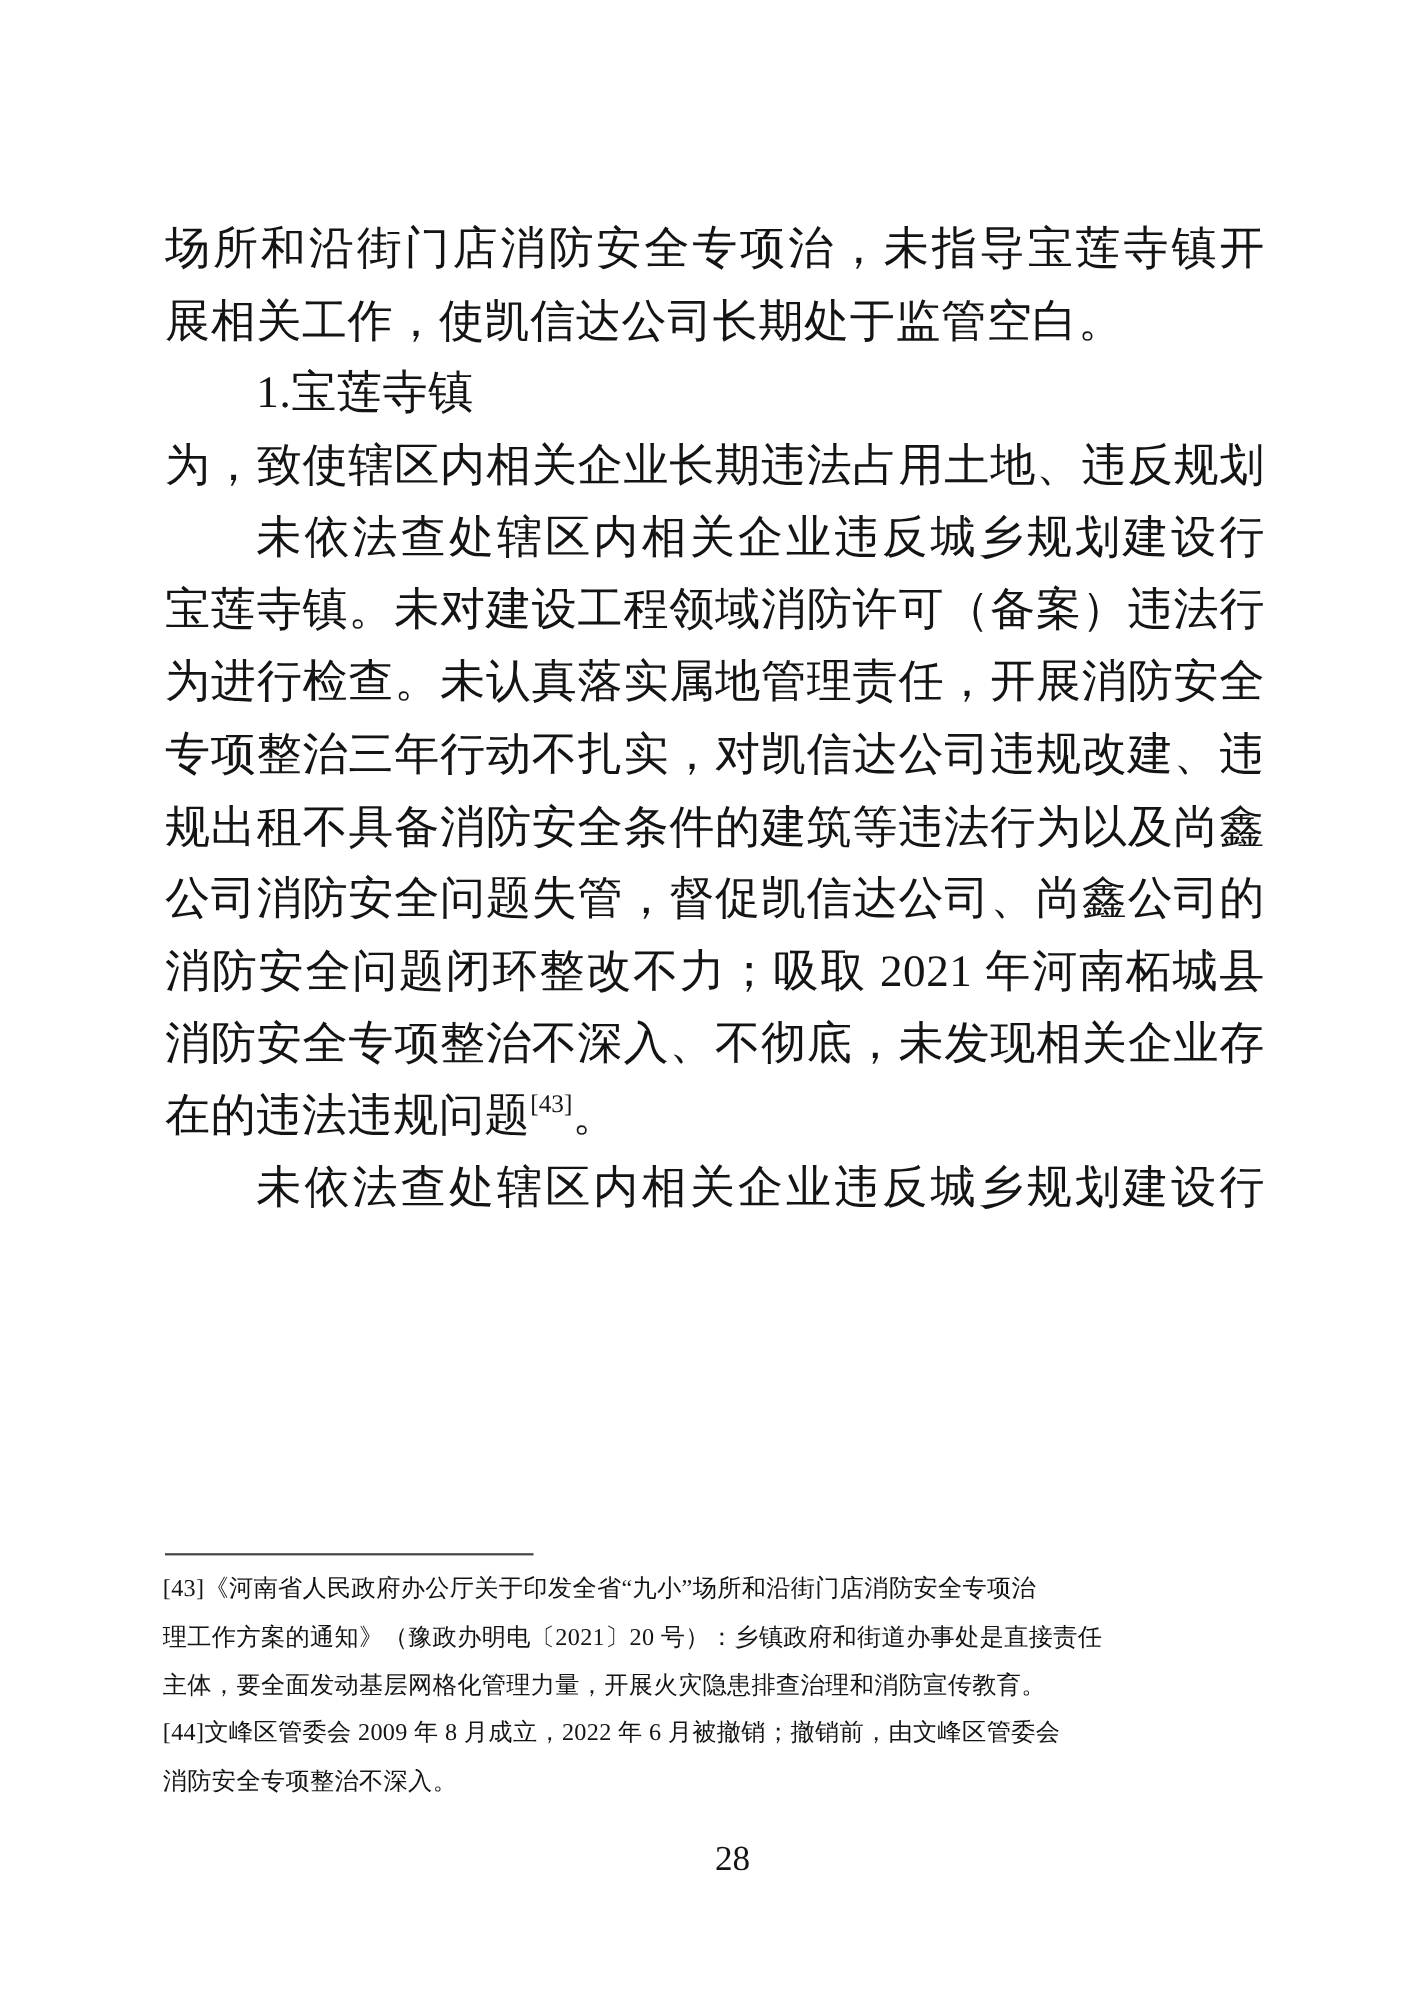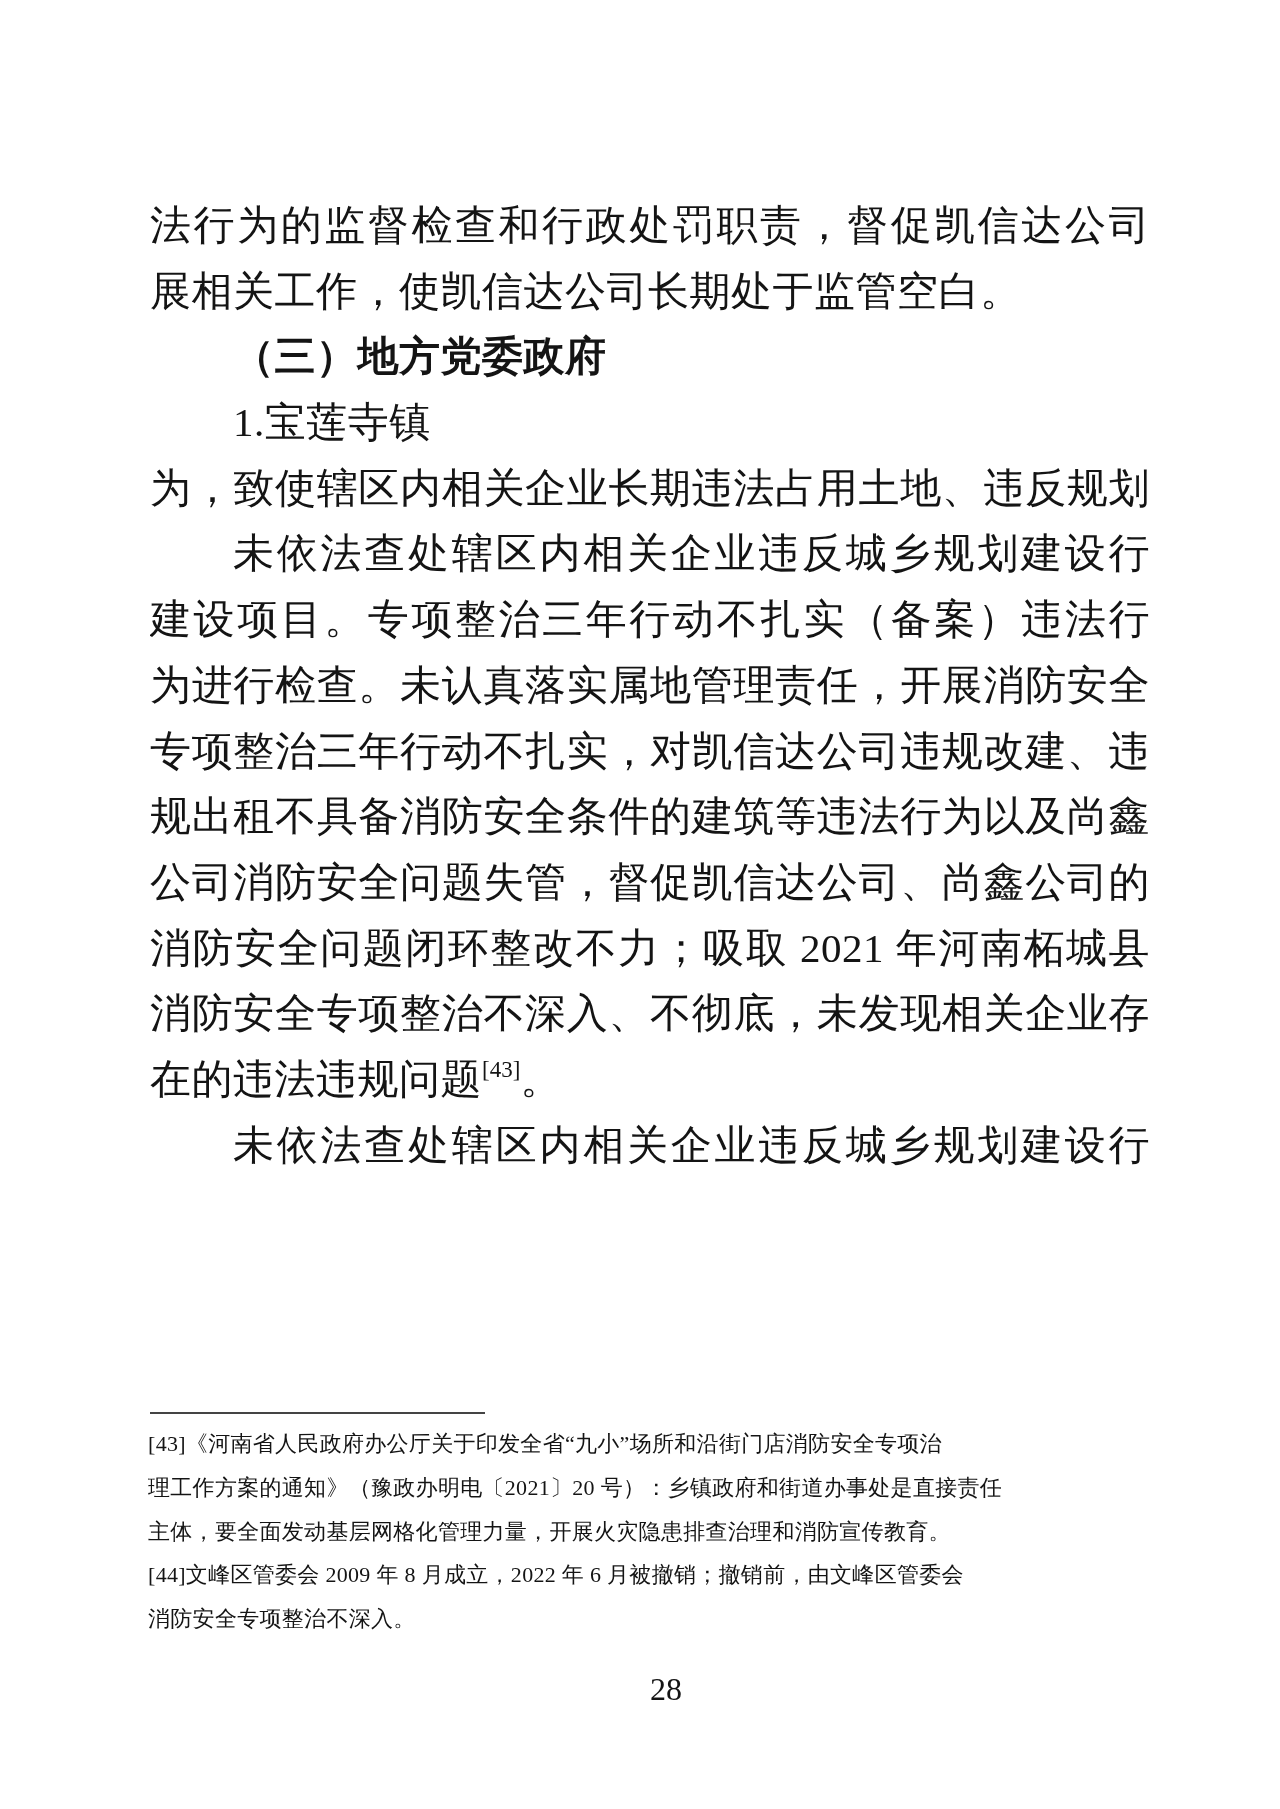--- a/index.html
+++ b/index.html
@@ -77,27 +77,26 @@
     text-indent: 52px;
     font-size: 32px;
     line-height: 40px;
   }
 </style>
 </head>
 <body>
 
 <div class="page">
   <div class="body-text">
-      <div class="line fill"><span>法行为的监督检查和行政处罚职责，督促凯信达公司</span></div>
+      <div class="line fill"><span>场所和沿街门店消防安全专项治，未指导宝莲寺镇开</span></div>
       <div class="line"><span>展相关工作，使凯信达公司长期处于监管空白。</span></div>
-      <div class="line heading indent"><span>（三）地方党委政府</span></div>
       <div class="line subheading indent"><span>1.宝莲寺镇</span></div>
       <div class="line fill"><span>为，致使辖区内相关企业长期违法占用土地、违反规划</span></div>
       <div class="line indent fill"><span>未依法查处辖区内相关企业违反城乡规划建设行</span></div>
-      <div class="line fill"><span>建设项目。专项整治三年行动不扎实（备案）违法行</span></div>
+      <div class="line fill"><span>宝莲寺镇。未对建设工程领域消防许可（备案）违法行</span></div>
       <div class="line fill"><span>为进行检查。未认真落实属地管理责任，开展消防安全</span></div>
       <div class="line fill"><span>专项整治三年行动不扎实，对凯信达公司违规改建、违</span></div>
       <div class="line fill"><span>规出租不具备消防安全条件的建筑等违法行为以及尚鑫</span></div>
       <div class="line fill"><span>公司消防安全问题失管，督促凯信达公司、尚鑫公司的</span></div>
       <div class="line fill"><span>消防安全问题闭环整改不力；吸取 2021 年河南柘城县</span></div>
       <div class="line fill"><span>消防安全专项整治不深入、不彻底，未发现相关企业存</span></div>
       <div class="line"><span>在的违法违规问题</span><span class="sup">[43]</span><span>。</span></div>
       <div class="line indent fill"><span>未依法查处辖区内相关企业违反城乡规划建设行</span></div>
     </div>
   <div class="footnote-separator"></div>

